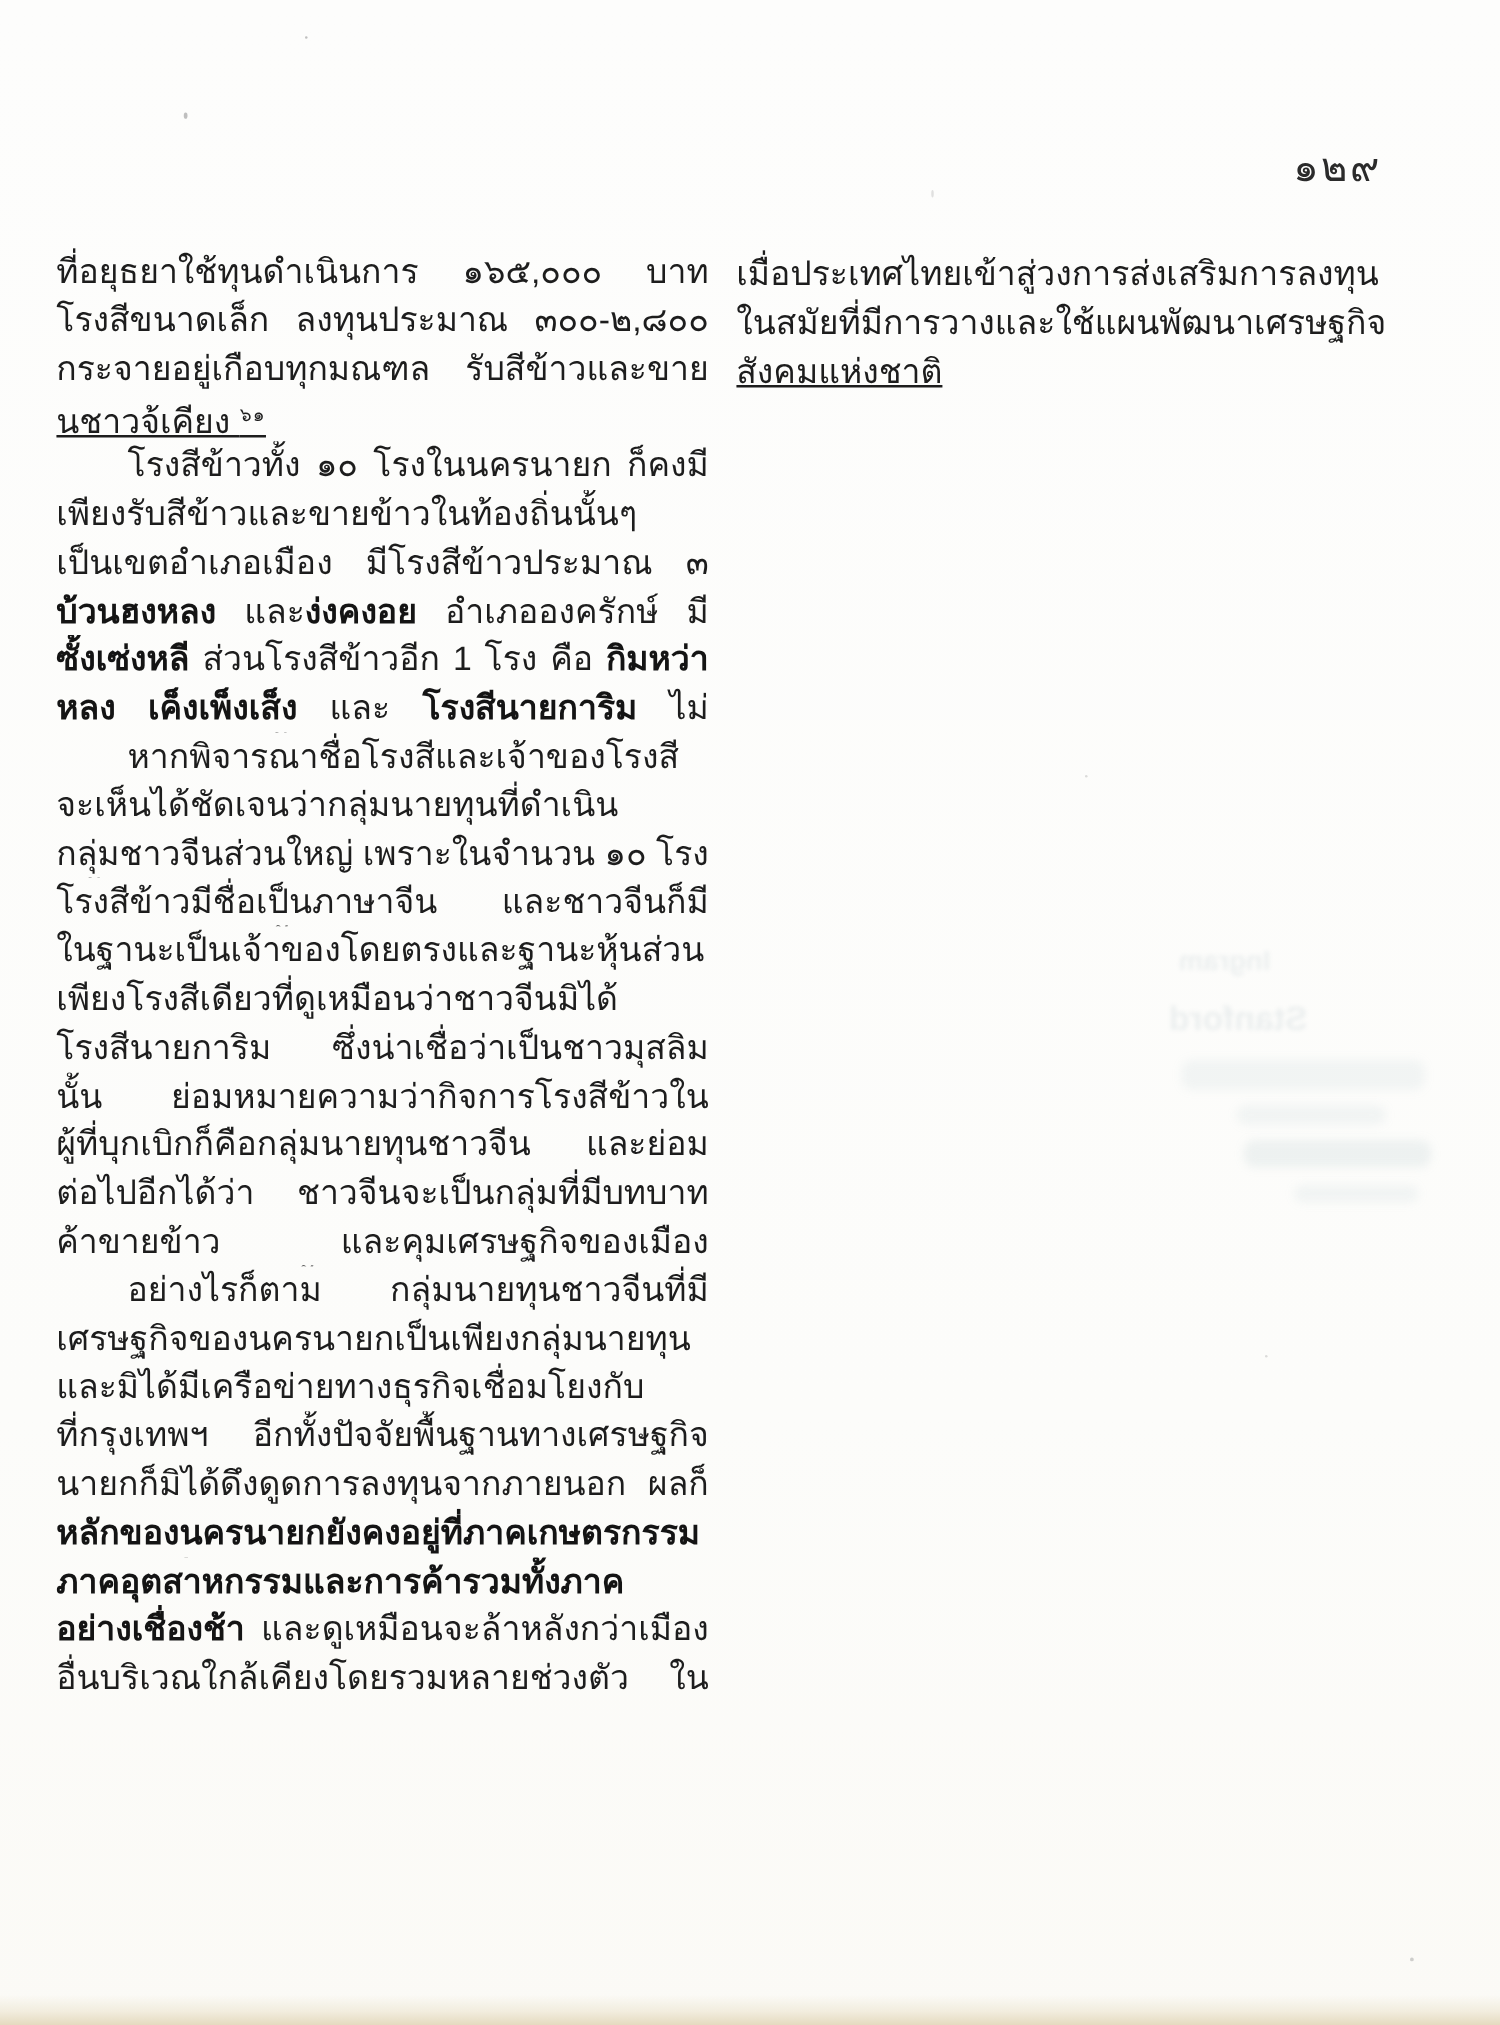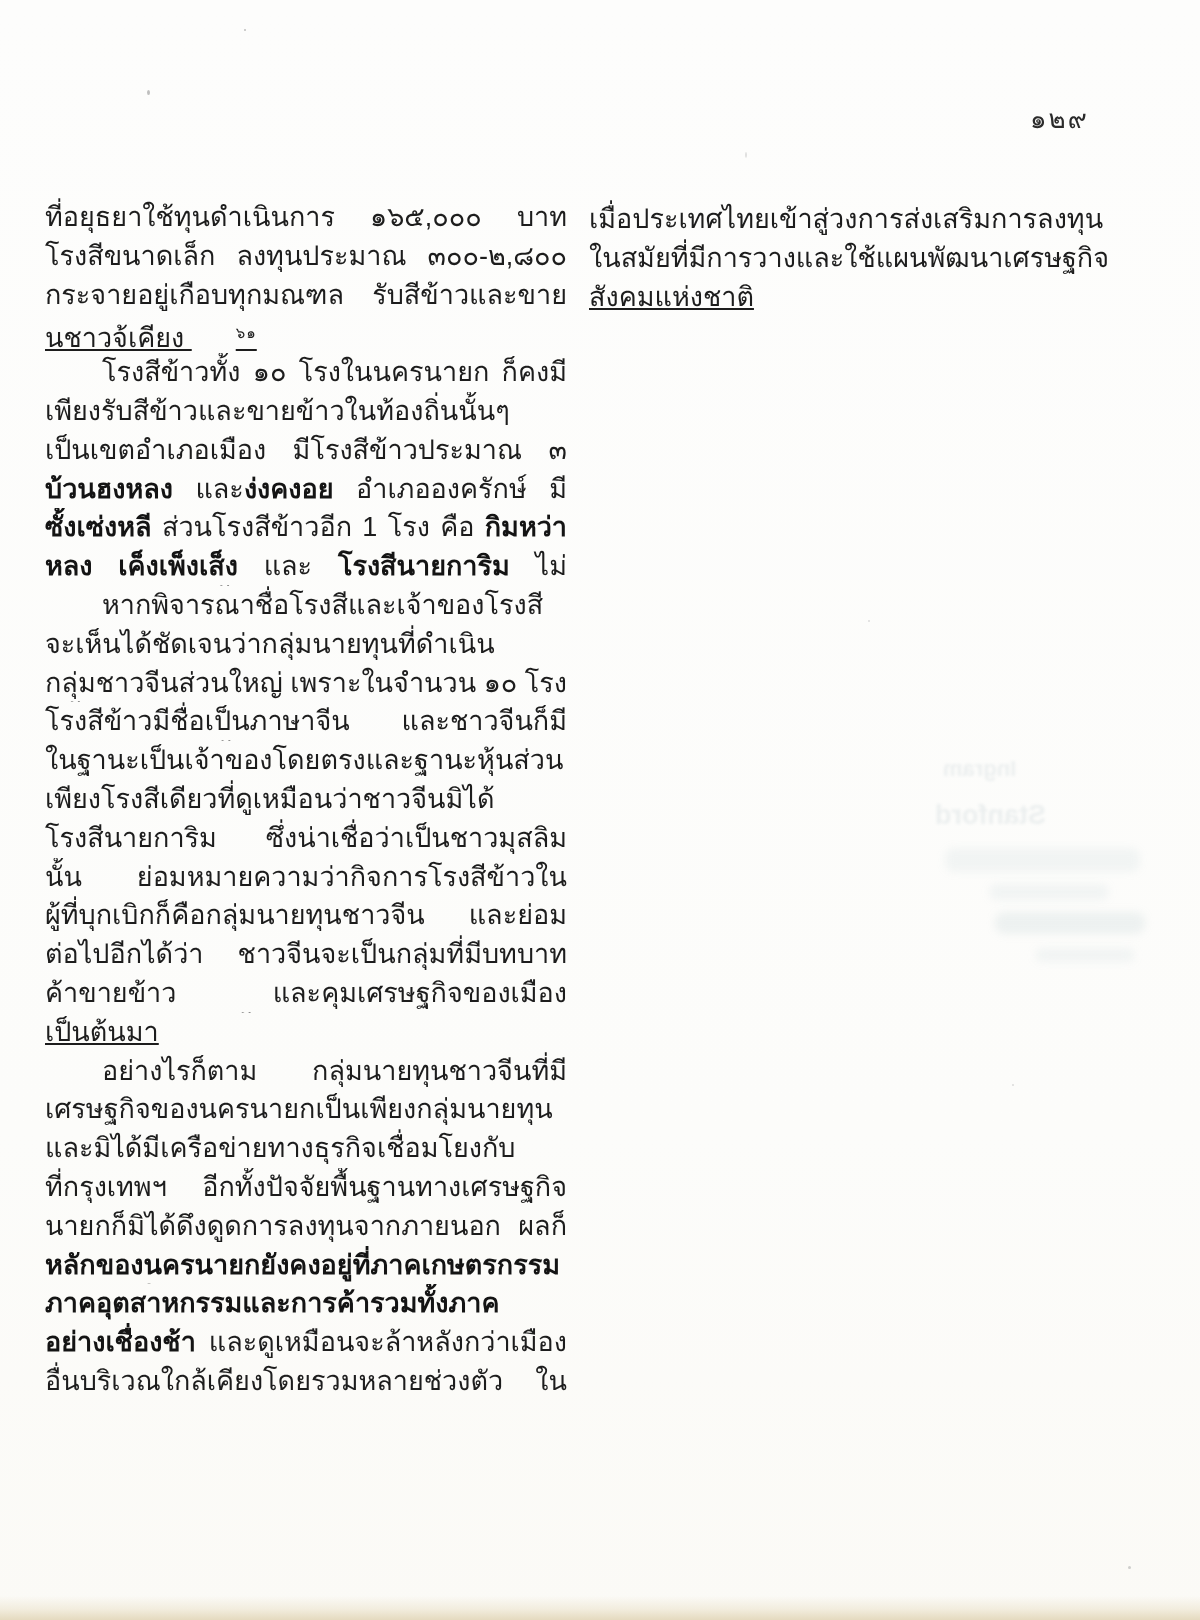--- a/index.html
+++ b/index.html
@@ -8,37 +8,37 @@
     background:#ffffff;
     font-family:"Liberation Sans","DejaVu Sans",sans-serif;
     overflow:hidden;
   }
   .page{
     position:relative;width:1200px;height:1620px;
     background:linear-gradient(180deg,#fdfdfc 0%,#fcfcfa 70%,#fbfaf6 100%);
     overflow:hidden;
   }
   .page-number{
-    position:absolute;left:1030px;top:98px;width:80px;
-    font-size:26px;color:#2b2b2b;text-align:left;letter-spacing:2px;
+    position:absolute;left:1030px;top:108px;width:80px;
+    font-size:32px;color:#2b2b2b;text-align:center;letter-spacing:2px;
   }
   .col{
     position:absolute;color:#1d1d1d;font-size:27px;
   }
   .col.left{left:45px;top:198px;width:522px;}
   .col.right{left:589px;top:200px;width:528px;}
   .tline{
     height:38.8px;line-height:38.8px;
     text-align:justify;text-align-last:justify;
     overflow:hidden;white-space:normal;
   }
   .tline.end{text-align-last:left;text-decoration:underline;}
   .tline.ind{text-indent:57px;}
   .b{font-weight:700;color:#141414;}
-  .sup{font-size:15px;vertical-align:9px;letter-spacing:1px;margin-left:44px;}
+  .sup{font-size:15px;vertical-align:9px;letter-spacing:1px;}
   
   .ghost{
     position:absolute;left:915px;top:752px;width:250px;height:230px;
     pointer-events:none;
   }
   .gword{
     position:absolute;transform:scaleX(-1);
     color:#7d97a3;opacity:.13;filter:blur(1.6px);font-weight:700;
   }
   .gw1{left:28px;top:4px;font-size:22px;}
@@ -85,21 +85,20 @@
       <div class="tline"><span>จะเห็นได้ชัดเจนว่ากลุ่มนายทุนที่ดำเนินกิจการโรงสีข้าว คือ</span></div>
       <div class="tline"><span>กลุ่มชาวจีนส่วนใหญ่ เพราะในจำนวน ๑๐ โรงสีนั้น ๙</span></div>
       <div class="tline"><span>โรงสีข้าวมีชื่อเป็นภาษาจีน และชาวจีนก็มีบทบาทอยู่มากทั้ง</span></div>
       <div class="tline"><span>ในฐานะเป็นเจ้าของโดยตรงและฐานะหุ้นส่วน มียกเว้น</span></div>
       <div class="tline"><span>เพียงโรงสีเดียวที่ดูเหมือนว่าชาวจีนมิได้เข้าไปมีบทบาท คือ</span></div>
       <div class="tline"><span>โรงสีนายการิม ซึ่งน่าเชื่อว่าเป็นชาวมุสลิมแถบอำเภอบ้านนา</span></div>
       <div class="tline"><span>นั้น ย่อมหมายความว่ากิจการโรงสีข้าวในเมืองนครนายก</span></div>
       <div class="tline"><span>ผู้ที่บุกเบิกก็คือกลุ่มนายทุนชาวจีน และย่อมหมายความ</span></div>
       <div class="tline"><span>ต่อไปอีกได้ว่า ชาวจีนจะเป็นกลุ่มที่มีบทบาทในการ</span></div>
       <div class="tline"><span>ค้าขายข้าว และคุมเศรษฐกิจของเมืองนครนายกนับแต่นั้น</span></div>
-      <div class="tline end"><span>เป็นต้นมา</span></div>
       <div class="tline ind"><span>อย่างไรก็ตาม กลุ่มนายทุนชาวจีนที่มีบทบาทคุม</span></div>
       <div class="tline"><span>เศรษฐกิจของนครนายกเป็นเพียงกลุ่มนายทุนท้องถิ่นขนาดเล็ก</span></div>
       <div class="tline"><span>และมิได้มีเครือข่ายทางธุรกิจเชื่อมโยงกับนายทุนขนาดใหญ่</span></div>
       <div class="tline"><span>ที่กรุงเทพฯ อีกทั้งปัจจัยพื้นฐานทางเศรษฐกิจของนคร</span></div>
       <div class="tline"><span>นายกก็มิได้ดึงดูดการลงทุนจากภายนอก ผลก็คือ </span></div>
       <div class="tline"><span class="b">หลักของนครนายกยังคงอยู่ที่ภาคเกษตรกรรม ในขณะที่</span></div>
       <div class="tline"><span class="b">ภาคอุตสาหกรรมและการค้ารวมทั้งภาคบริการ เติบโตไป</span></div>
       <div class="tline"><span class="b">อย่างเชื่องช้า</span><span> และดูเหมือนจะล้าหลังกว่าเมืองหรือจังหวัด</span></div>
       <div class="tline"><span>อื่นบริเวณใกล้เคียงโดยรวมหลายช่วงตัว ในเวลาต่อมา</span></div>
     </div>

